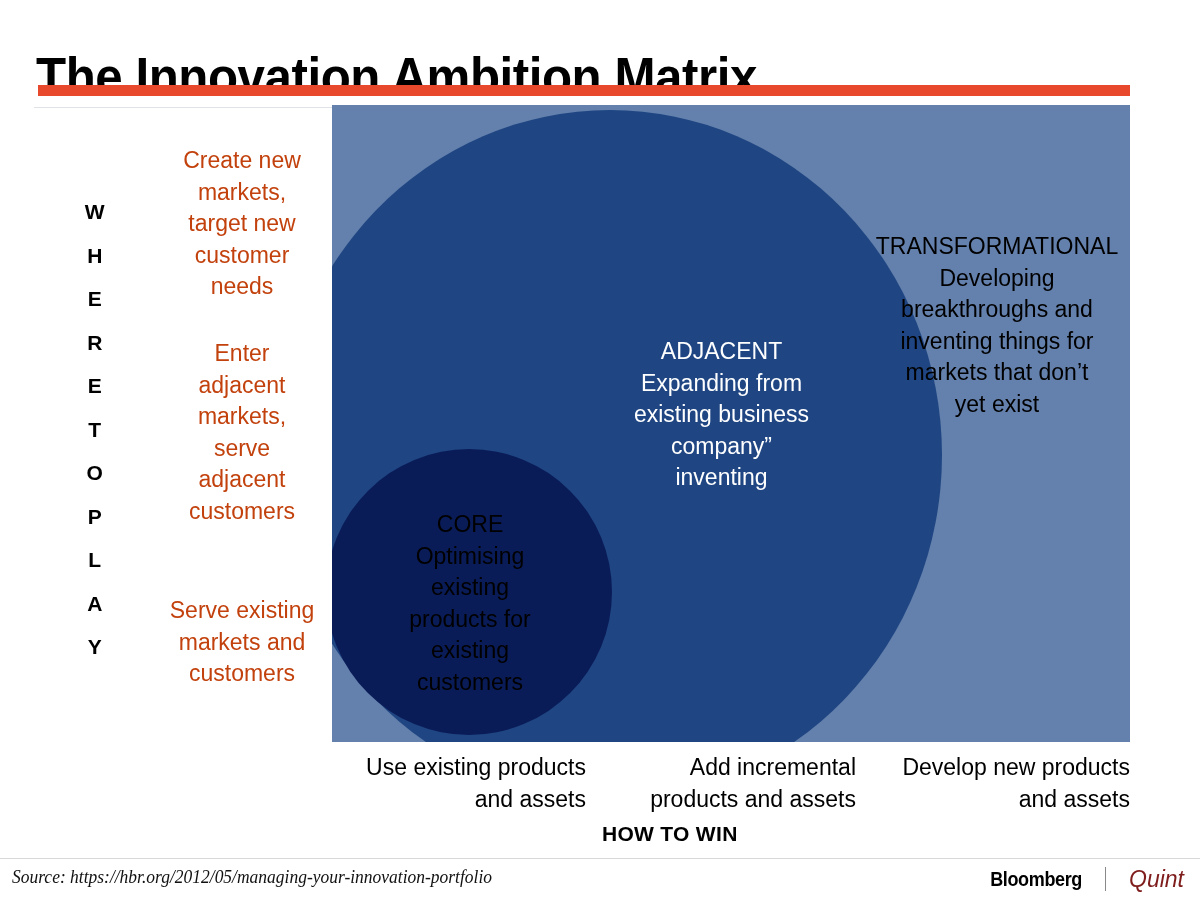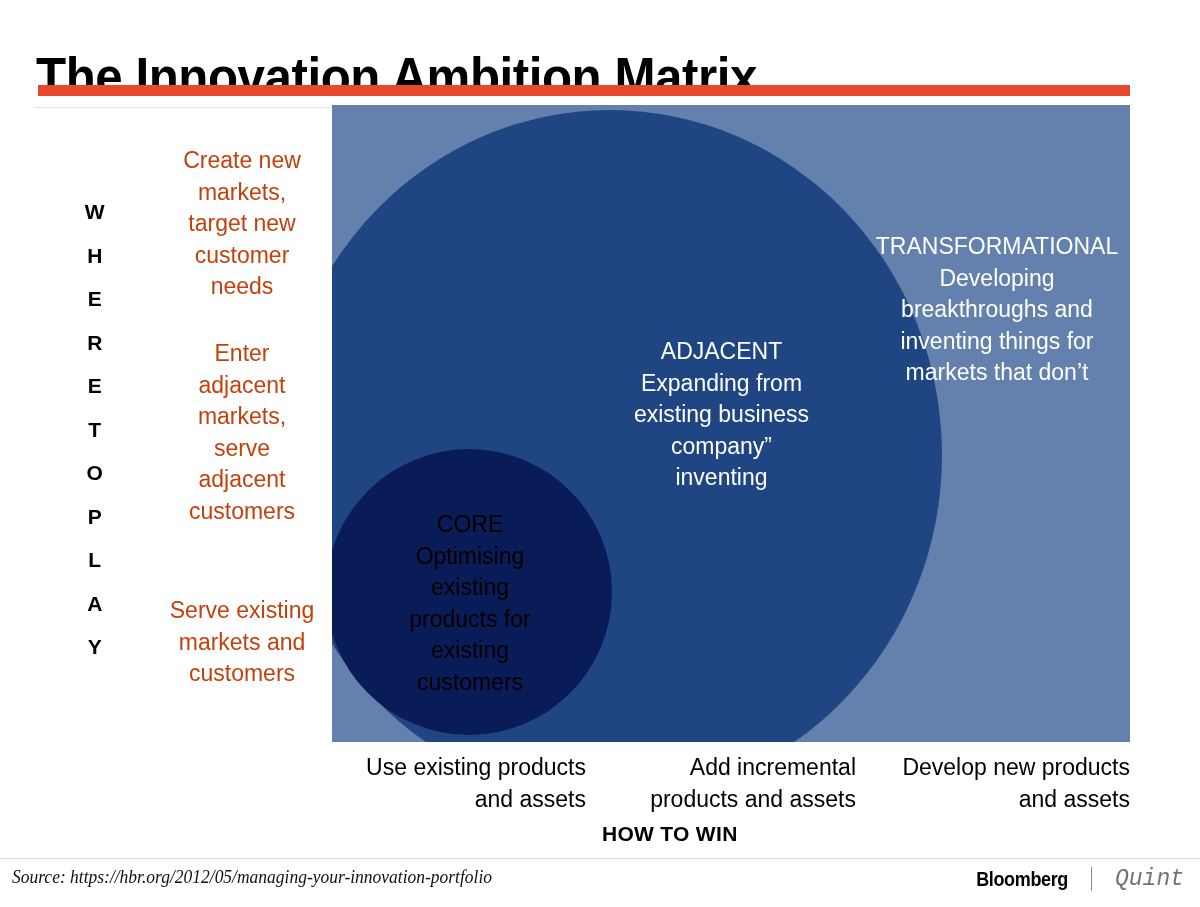--- a/index.html
+++ b/index.html
@@ -190,24 +190,24 @@
     color: #000000;
     transform: scaleX(0.9);
     transform-origin: right center;
   }
   #brand-separator {
     width: 1px;
     height: 24px;
     background: #8a8a8a;
   }
   #brand-quint {
-    font-family: Liberation Mono, monospace;
+    font-family: Liberation Sans, sans-serif;
     font-style: italic;
     font-size: 23px;
-    color: #737373;
+    color: #7f1d1d;
     text-align: center;
   }
 </style>
 </head>
 <body>
 
 <h1 id="page-title">The Innovation Ambition Matrix</h1>
 
 <div id="accent-rule" style="background: rgb(232, 72, 43);"></div>
 <div id="hairline-rule"></div>
@@ -245,26 +245,27 @@
   <div>Serve existing</div>
   <div>markets and</div>
   <div>customers</div>
 </div>
 
 <div id="matrix-plot" style="background: rgb(100, 128, 172);">
 
   <div class="bubble" id="bubble-adjacent" style="background: rgb(31, 70, 131);"></div>
   <div class="bubble" id="bubble-core" style="background: rgb(10, 28, 88);"></div>
 
-  <div class="bubble-label" id="label-transformational" style="color: #ffffff;">
+  <div class="bubble-label" id="label-transformational" style="color: #000000;">
     <div>TRANSFORMATIONAL</div>
     <div>Developing</div>
     <div>breakthroughs and</div>
     <div>inventing things for</div>
     <div>markets that don’t</div>
+    <div>yet exist</div>
   </div>
 
   <div class="bubble-label" id="label-adjacent" style="color: rgb(255, 255, 255);">
     <div>ADJACENT</div>
     <div>Expanding from</div>
     <div>existing business</div>
     <div>company”</div>
     <div>inventing</div>
   </div>
 

